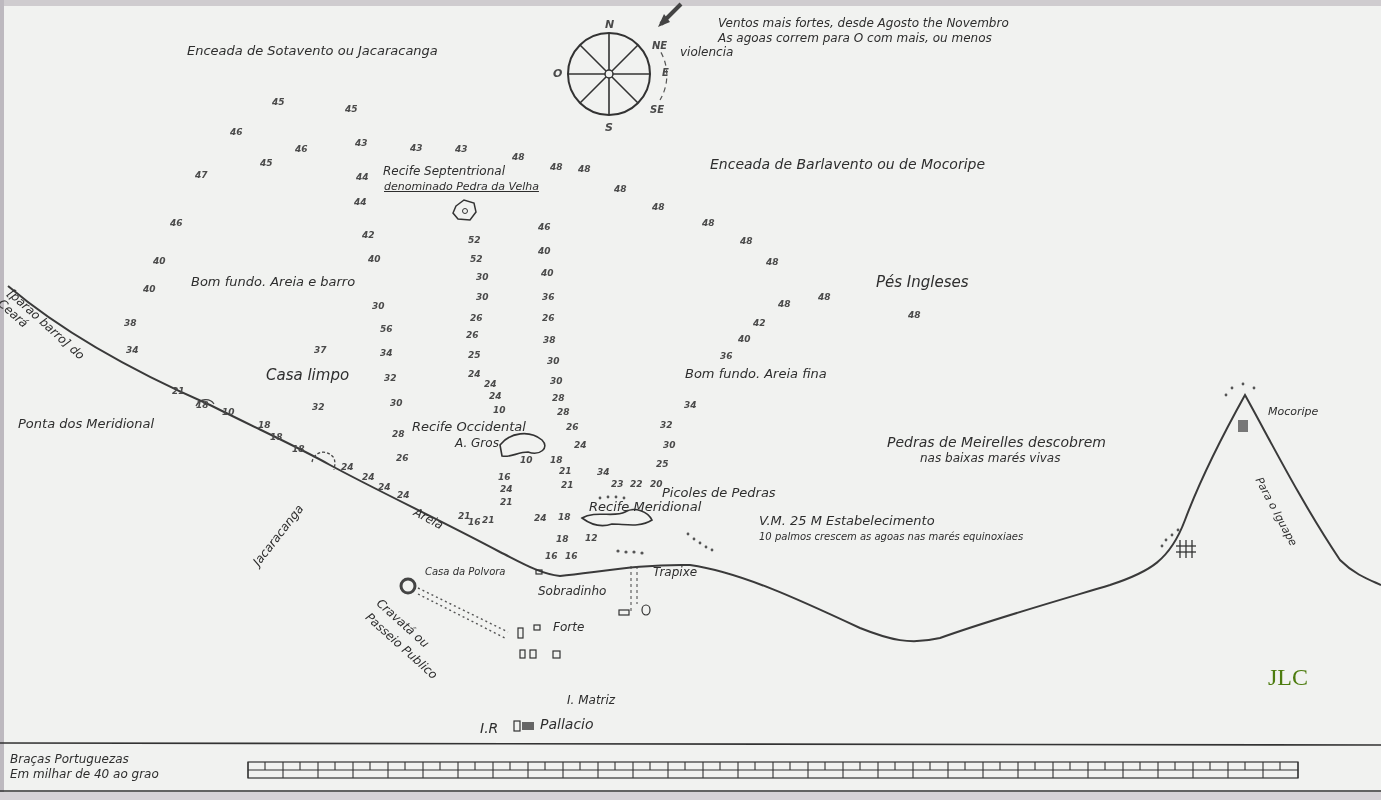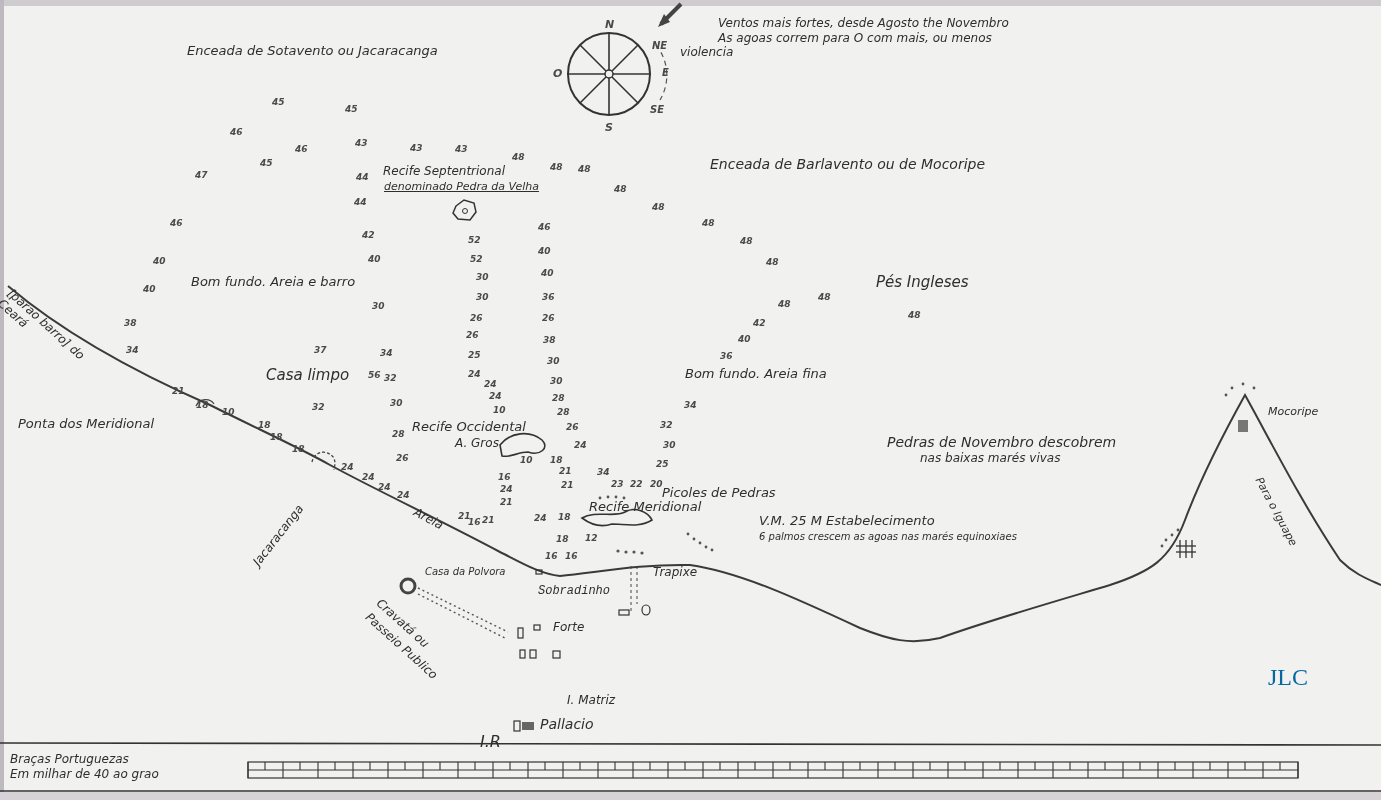--- a/index.html
+++ b/index.html
@@ -5,21 +5,21 @@
   html, body { margin:0; padding:0; }
   body { width:1381px; height:800px; overflow:hidden; background:#d9d7d8; font-family:"Liberation Sans", sans-serif; }
   #sheet { position:absolute; left:0; top:0; width:1381px; height:800px; background:#f1f2f0; }
   #topstrip { position:absolute; left:0; top:0; width:1381px; height:6px; background:#cfcccf; }
   #leftstrip { position:absolute; left:0; top:0; width:4px; height:800px; background:#bdb9bf; }
   #bottomstrip { position:absolute; left:0; top:792px; width:1381px; height:8px; background:#d6d2d6; }
   svg#coast { position:absolute; left:0; top:0; }
   .lbl { position:absolute; white-space:nowrap; color:#2e2e2e; font-style:italic; font-family:"DejaVu Sans", sans-serif; font-size:14px; }
   .small { font-size:12px; }
   .num { position:absolute; font-family:"DejaVu Sans", sans-serif; font-weight:bold; font-size:9px; color:#4a4a4a; font-style:italic; }
-  .sig { position:absolute; font-family:"Liberation Serif", serif; font-size:24px; color:#0369a1; }
+  .sig { position:absolute; font-family:"Liberation Serif", serif; font-size:24px; color:#4d7c0f; }
   .rot { transform-origin:left top; }
 </style>
 </head>
 <body>
 
 <div id="sheet">
   <div id="topstrip"></div>
   <div id="leftstrip"></div>
 
   <svg id="coast" width="1381" height="800" viewBox="0 0 1381 800">
@@ -207,21 +207,21 @@
       <div class="num" style="left: 476px; top: 292px;">30</div>
       <div class="num" style="left: 542px; top: 292px;">36</div>
       <div class="num" style="left: 818px; top: 292px;">48</div>
       <div class="num" style="left: 778px; top: 299px;">48</div>
       <div class="num" style="left: 372px; top: 301px;">30</div>
       <div class="num" style="left: 908px; top: 310px;">48</div>
       <div class="num" style="left: 470px; top: 313px;">26</div>
       <div class="num" style="left: 542px; top: 313px;">26</div>
       <div class="num" style="left: 124px; top: 318px;">38</div>
       <div class="num" style="left: 753px; top: 318px;">42</div>
-      <div class="num" style="left: 368px; top: 324px; margin-top: 46px;">56</div>
+      <div class="num" style="left: 380px; top: 324px;">56</div>
       <div class="num" style="left: 466px; top: 330px;">26</div>
       <div class="num" style="left: 543px; top: 335px;">38</div>
       <div class="num" style="left: 738px; top: 334px;">40</div>
       <div class="num" style="left: 126px; top: 345px;">34</div>
       <div class="num" style="left: 314px; top: 345px;">37</div>
       <div class="num" style="left: 380px; top: 348px;">34</div>
       <div class="num" style="left: 468px; top: 350px;">25</div>
       <div class="num" style="left: 547px; top: 356px;">30</div>
       <div class="num" style="left: 720px; top: 351px;">36</div>
       <div class="num" style="left: 468px; top: 369px;">24</div>
@@ -291,36 +291,36 @@
   <div class="lbl small" style="left:383px;top:164px;">Recife Septentrional</div>
   <div class="lbl small" style="left:384px;top:180px;font-size:11px;text-decoration:underline;">denominado Pedra da Velha</div>
   <div class="lbl" style="left:191px;top:274px;font-size:13px;">Bom fundo. Areia e barro</div>
   <div class="lbl" style="left:266px;top:366px;font-size:15px;">Casa limpo</div>
   <div class="lbl" style="left:876px;top:273px;font-size:15px;">Pés Ingleses</div>
   <div class="lbl" style="left:685px;top:366px;font-size:13px;">Bom fundo. Areia fina</div>
   <div class="lbl small" style="left:412px;top:419px;font-size:13px;">Recife Occidental</div>
   <div class="lbl small" style="left:455px;top:436px;">A. Gros</div>
   <div class="lbl small" style="left:662px;top:485px;font-size:13px;">Picoles de Pedras</div>
   <div class="lbl small" style="left:589px;top:499px;font-size:13px;">Recife Meridional</div>
-  <div class="lbl" style="left:887px;top:434px;font-size:14px;">Pedras de Novembro descobrem</div>
+  <div class="lbl" style="left:887px;top:434px;font-size:14px;">Pedras de Meirelles descobrem</div>
   <div class="lbl small" style="left:920px;top:451px;">nas baixas marés vivas</div>
   <div class="lbl" style="left:759px;top:513px;font-size:13px;">V.M. 25 M Estabelecimento</div>
-  <div class="lbl small" style="left:759px;top:531px;font-size:10px;">6 palmos crescem as agoas nas marés equinoxiaes</div>
+  <div class="lbl small" style="left:759px;top:531px;font-size:10px;">10 palmos crescem as agoas nas marés equinoxiaes</div>
   <div class="lbl" style="left:18px;top:416px;font-size:13px;">Ponta dos Meridional</div>
   <div class="lbl small rot" style="left:14px;top:286px;font-size:12px;transform:rotate(42deg);width:130px;white-space:normal;">[parao barro] do Ceará</div>
   <div class="lbl small rot" style="left:250px;top:560px;transform:rotate(-52deg);">Jacaracanga</div>
   <div class="lbl small rot" style="left:418px;top:505px;transform:rotate(28deg);">Areia</div>
   <div class="lbl small" style="left:425px;top:566px;font-size:10px;">Casa da Polvora</div>
-  <div class="lbl small" style="left:538px;top:584px;font-family:Liberation Mono, monospace;">Sobradinho</div>
+  <div class="lbl small" style="left:538px;top:584px;">Sobradinho</div>
   <div class="lbl small" style="left:653px;top:565px;">Trapixe</div>
   <div class="lbl small rot" style="left:383px;top:596px;transform:rotate(42deg);">Cravatá ou</div>
   <div class="lbl small rot" style="left:372px;top:610px;transform:rotate(42deg);">Passeio Publico</div>
   <div class="lbl small" style="left:553px;top:620px;font-style:italic;">Forte</div>
   <div class="lbl small" style="left:567px;top:646px;margin-top:47px;">I. Matriz</div>
-  <div class="lbl small" style="left:480px;top:720px;font-size:16px;margin-top:12px;">I.R</div>
+  <div class="lbl small" style="left:480px;top:720px;font-size:14px;">I.R</div>
   <div class="lbl" style="left:540px;top:716px;">Pallacio</div>
   <div class="lbl small" style="left:1268px;top:405px;font-size:11px;">Mocoripe</div>
   <div class="lbl small rot" style="left:1264px;top:475px;font-size:11px;transform:rotate(62deg);">Para o Iguape</div>
 
   <div class="lbl small" style="left:10px;top:752px;font-size:12px;">Braças Portuguezas</div>
   <div class="lbl small" style="left:10px;top:767px;font-size:12px;">Em milhar de 40 ao grao</div>
   <div class="lbl small" style="left:1318px;top:762px;font-size:12px;margin-top:32px;">Pelipe</div>
 
   <div class="sig" style="left:1268px;top:664px;">JLC</div>
 

